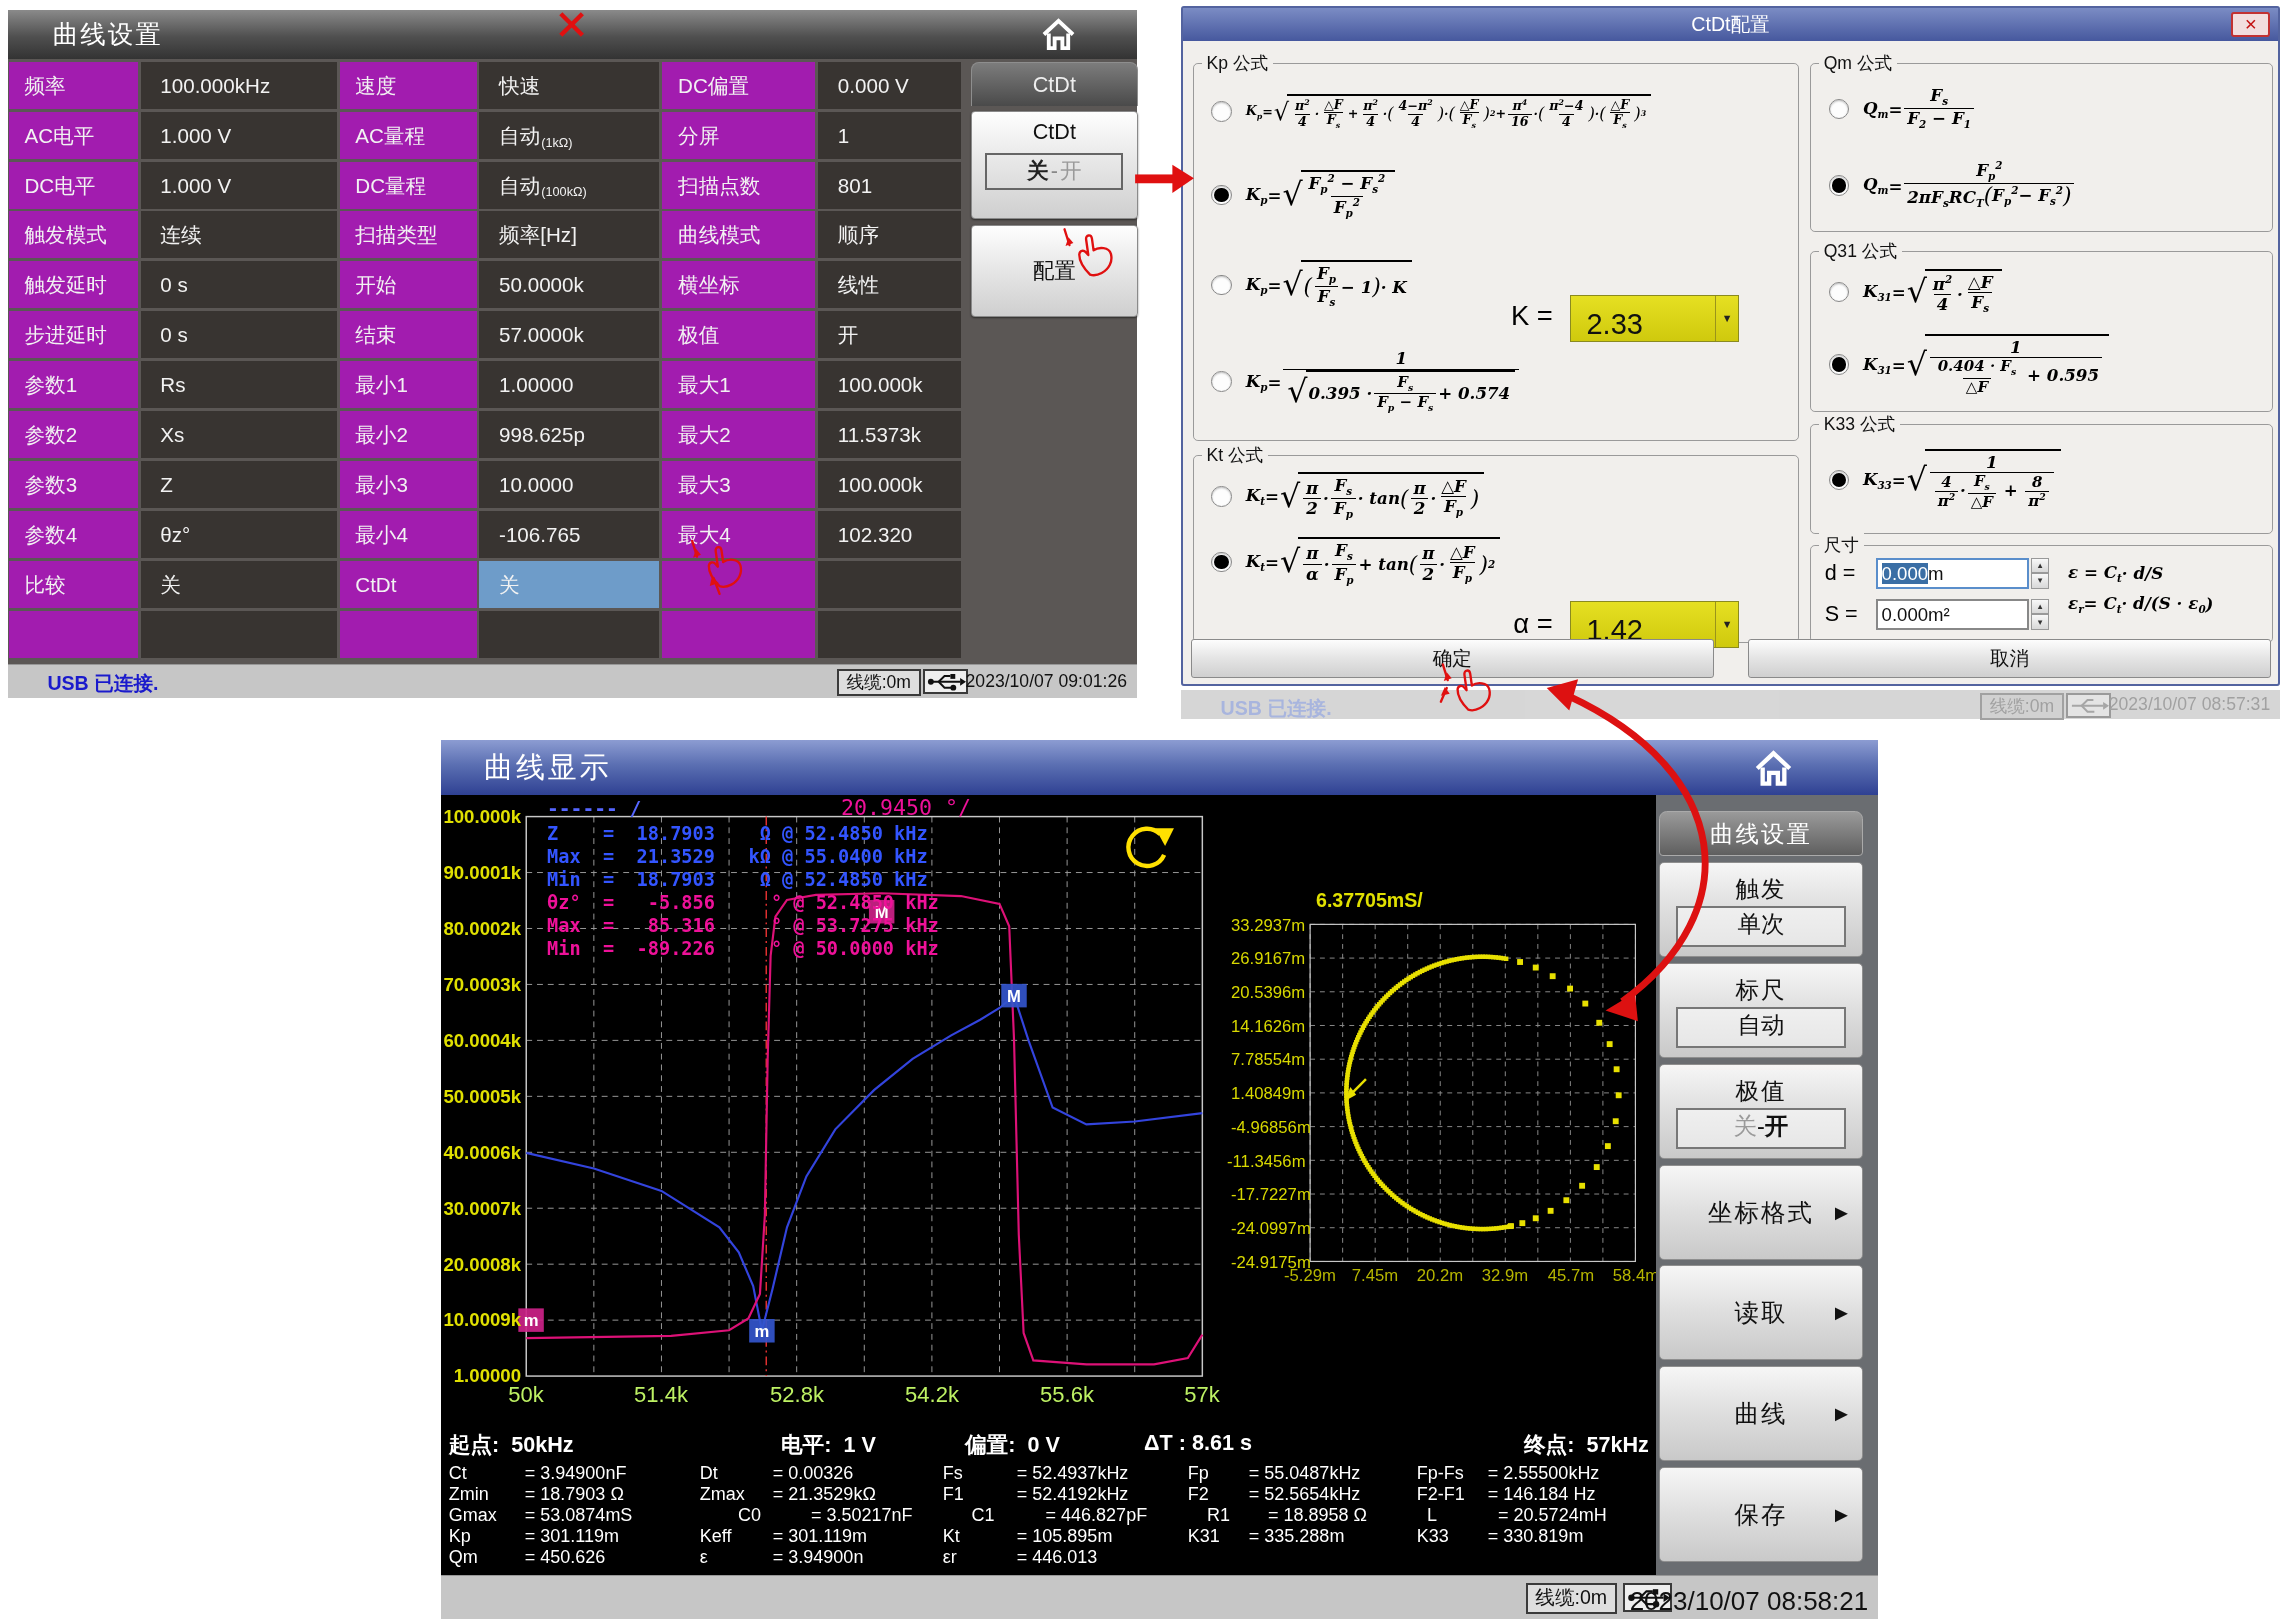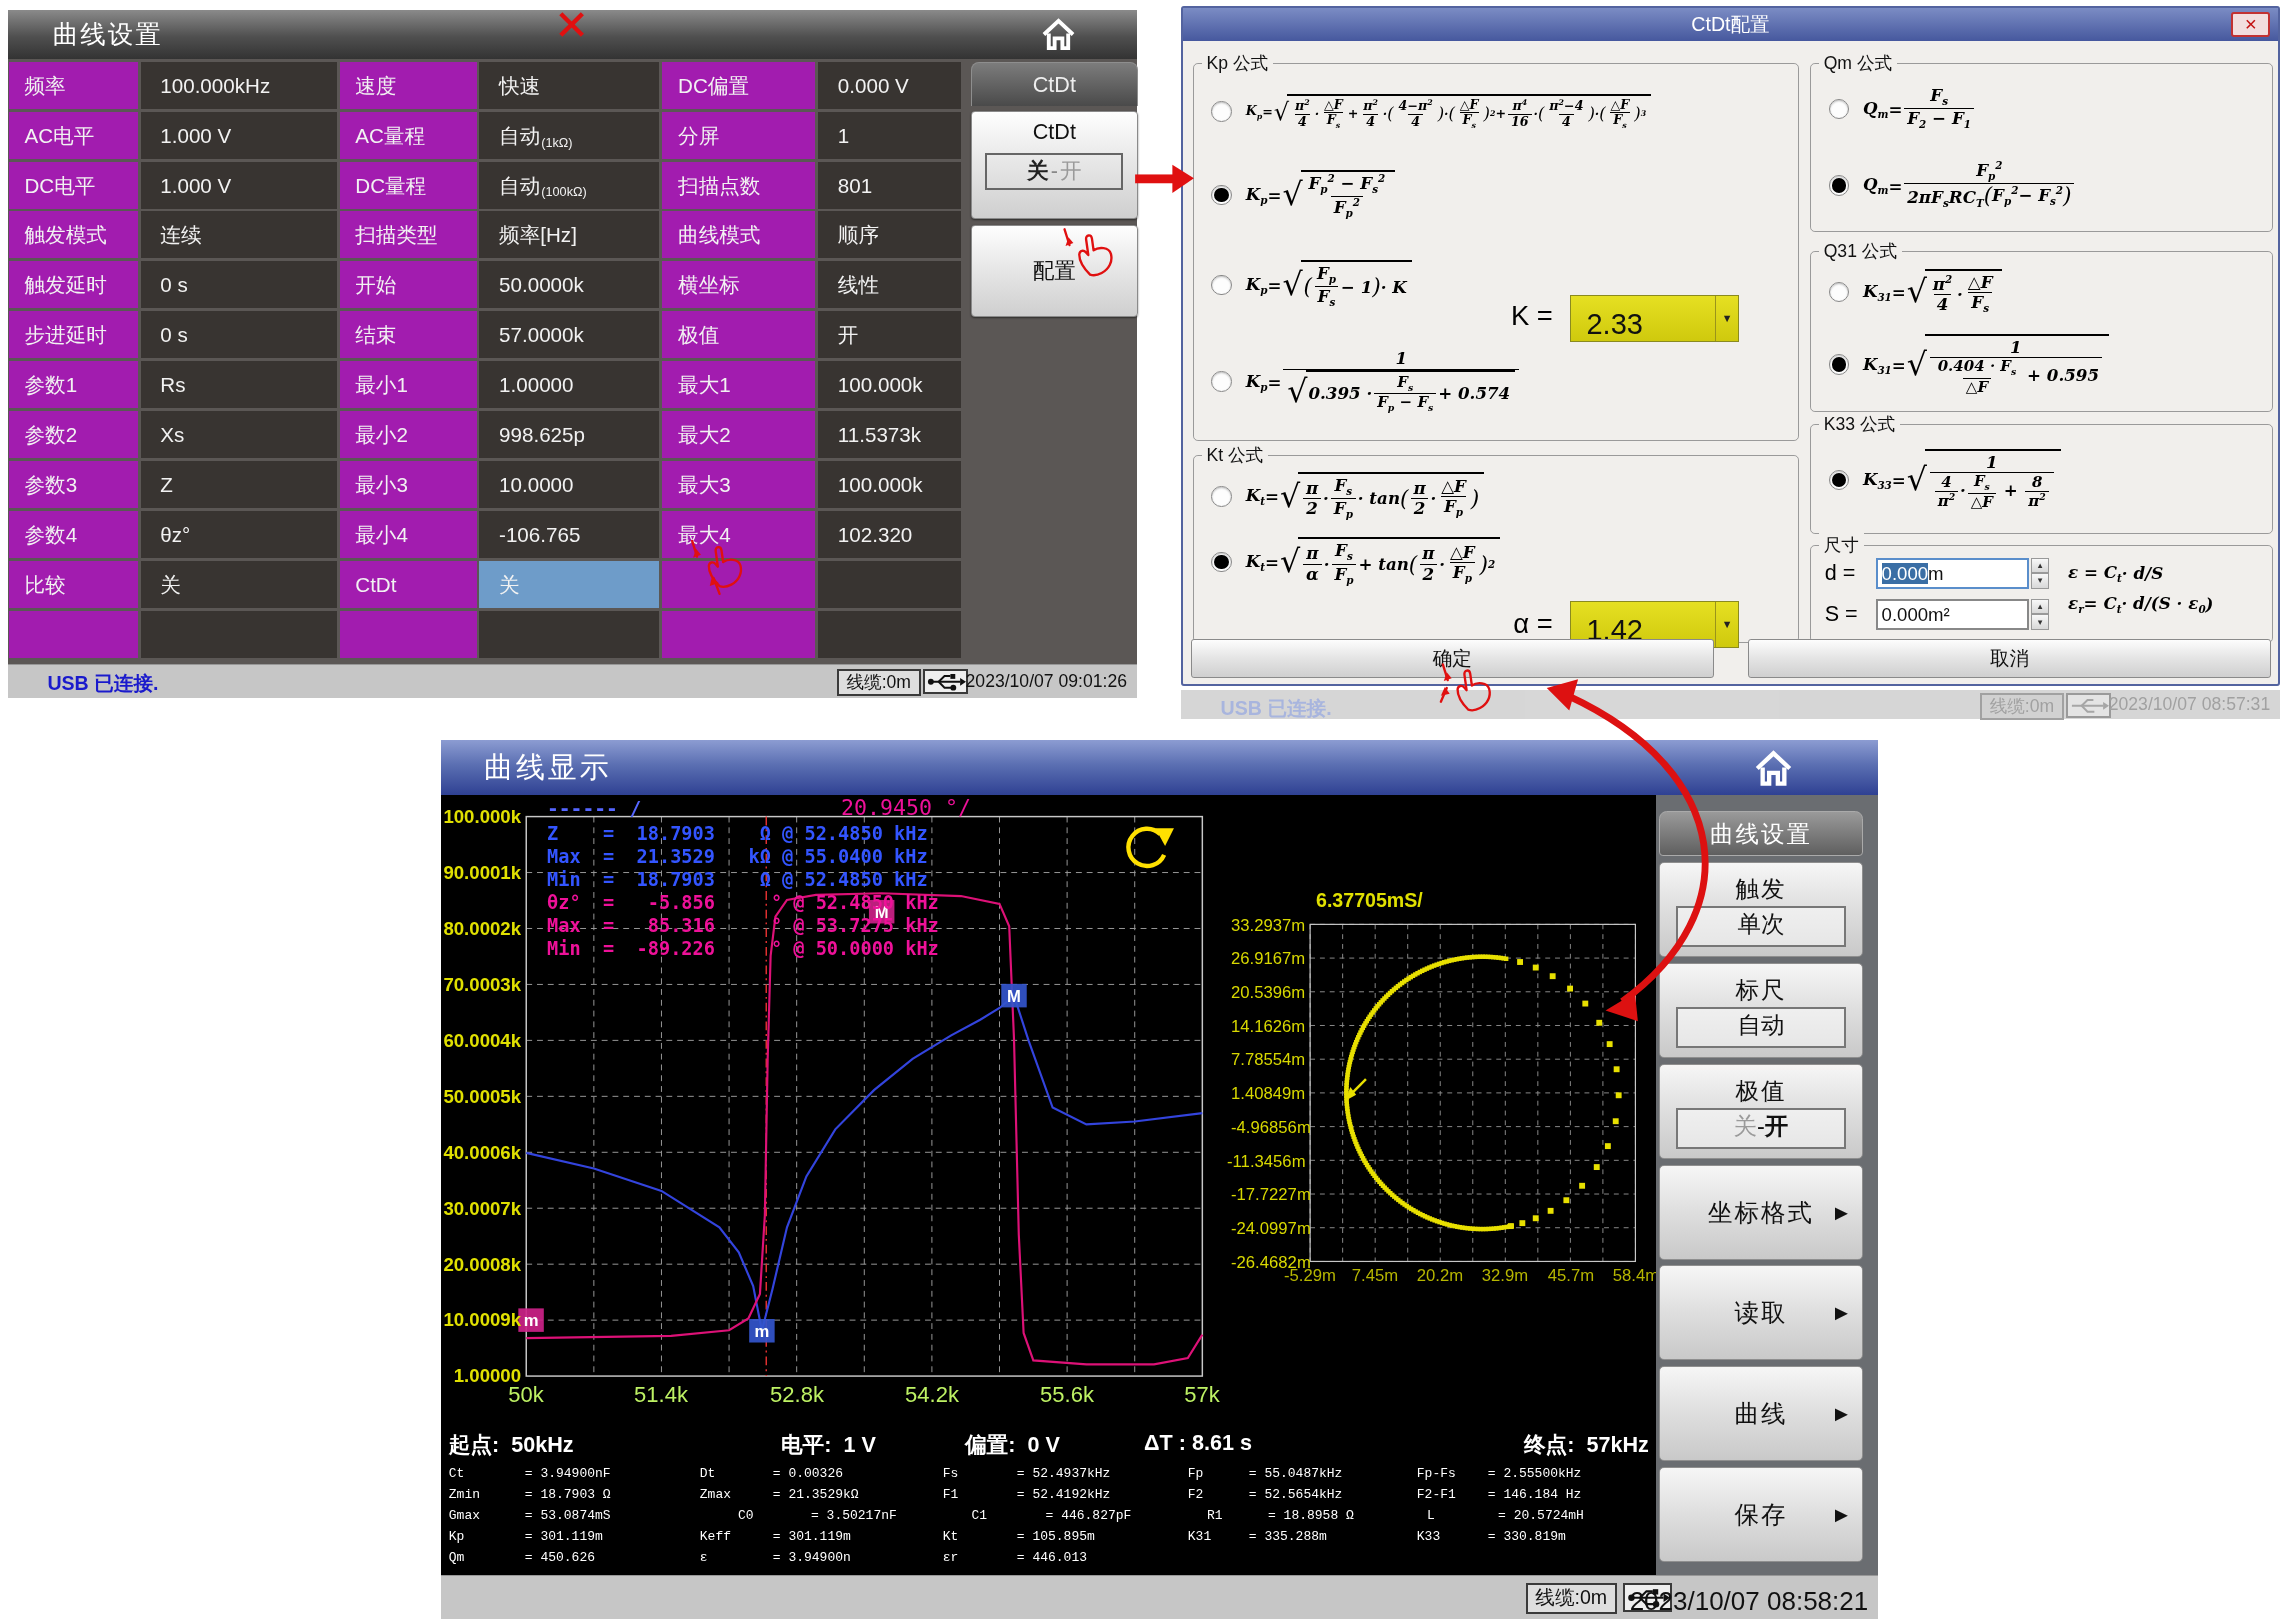--- a/index.html
+++ b/index.html
@@ -113,22 +113,22 @@
   .sc-ylab{position:absolute;width:73px;text-align:right;font-size:16.7px;color:#d8d800;}
   .sc-xlab{position:absolute;width:78px;text-align:center;font-size:16.7px;color:#b6b600;}
   .mc-annot-b{position:absolute;left:106px;top:2px;color:#5566ff;font-size:19.6px;font-weight:bold;font-family:"DejaVu Sans Mono",monospace;}
   .mc-annot-m{position:absolute;left:400px;top:0;color:#ee1199;font-size:21.6px;font-family:"DejaVu Sans Mono",monospace;}
   .mc-readout{position:absolute;left:106px;top:26.5px;font-family:"DejaVu Sans Mono",monospace;
     font-size:18.6px;font-weight:bold;line-height:23px;white-space:pre;}
   .mc-readout .b{color:#3355ff;} .mc-readout .m{color:#ee1199;}
   .sc-title{position:absolute;left:875px;top:94px;color:#e0e000;font-size:19.6px;font-weight:bold;}
   .bp-info{position:absolute;top:635px;left:0;width:1215px;height:25.5px;color:#fff;font-size:21.6px;font-weight:bold;}
   .bp-info span{position:absolute;white-space:pre;}
-  .bp-table{position:absolute;left:7.8px;top:668px;width:1208px;font-family:Liberation Mono, monospace;
-    font-size:13px;color:#fff;line-height:21px;}
+  .bp-table{position:absolute;left:7.8px;top:668px;width:1208px;font-family:Liberation Sans, sans-serif;
+    font-size:18px;color:#fff;line-height:21px;}
   .bp-table .r{display:flex;}
   .bp-table .c{display:flex;white-space:pre;}
   .bp-table .nm{display:inline-block;}
 
   .annot-layer{position:absolute;left:0;top:0;width:2282px;height:1619px;pointer-events:none;}
 </style>
 </head>
 <body>
 
 <div class="stage">
@@ -966,21 +966,21 @@
           <span class="sc-ylab" style="left: 790px; top: 121px;">33.2937m</span>
           <span class="sc-ylab" style="left: 790px; top: 154px;">26.9167m</span>
           <span class="sc-ylab" style="left: 790px; top: 188px;">20.5396m</span>
           <span class="sc-ylab" style="left: 790px; top: 222px;">14.1626m</span>
           <span class="sc-ylab" style="left: 790px; top: 255px;">7.78554m</span>
           <span class="sc-ylab" style="left: 790px; top: 289px;">1.40849m</span>
           <span class="sc-ylab" style="left: 790px; top: 323px;">-4.96856m</span>
           <span class="sc-ylab" style="left: 746px; top: 357px; margin-left: 40px;">-11.3456m</span>
           <span class="sc-ylab" style="left: 790px; top: 390px;">-17.7227m</span>
           <span class="sc-ylab" style="left: 790px; top: 424px;">-24.0997m</span>
-          <span class="sc-ylab" style="left: 790px; top: 458px;">-26.4682m</span>
+          <span class="sc-ylab" style="left: 790px; top: 458px;">-24.9175m</span>
           <span class="sc-xlab" style="left: 830px; top: 471px;">-5.29m</span>
           <span class="sc-xlab" style="left: 895px; top: 471px;">7.45m</span>
           <span class="sc-xlab" style="left: 960px; top: 471px;">20.2m</span>
           <span class="sc-xlab" style="left: 1025px; top: 471px;">32.9m</span>
           <span class="sc-xlab" style="left: 1091px; top: 471px;">45.7m</span>
           <span class="sc-xlab" style="left: 1156px; top: 471px;">58.4m</span>
         </div>
     </div>
 
     <aside class="bp-sidebar" id="bp-sidebar">

